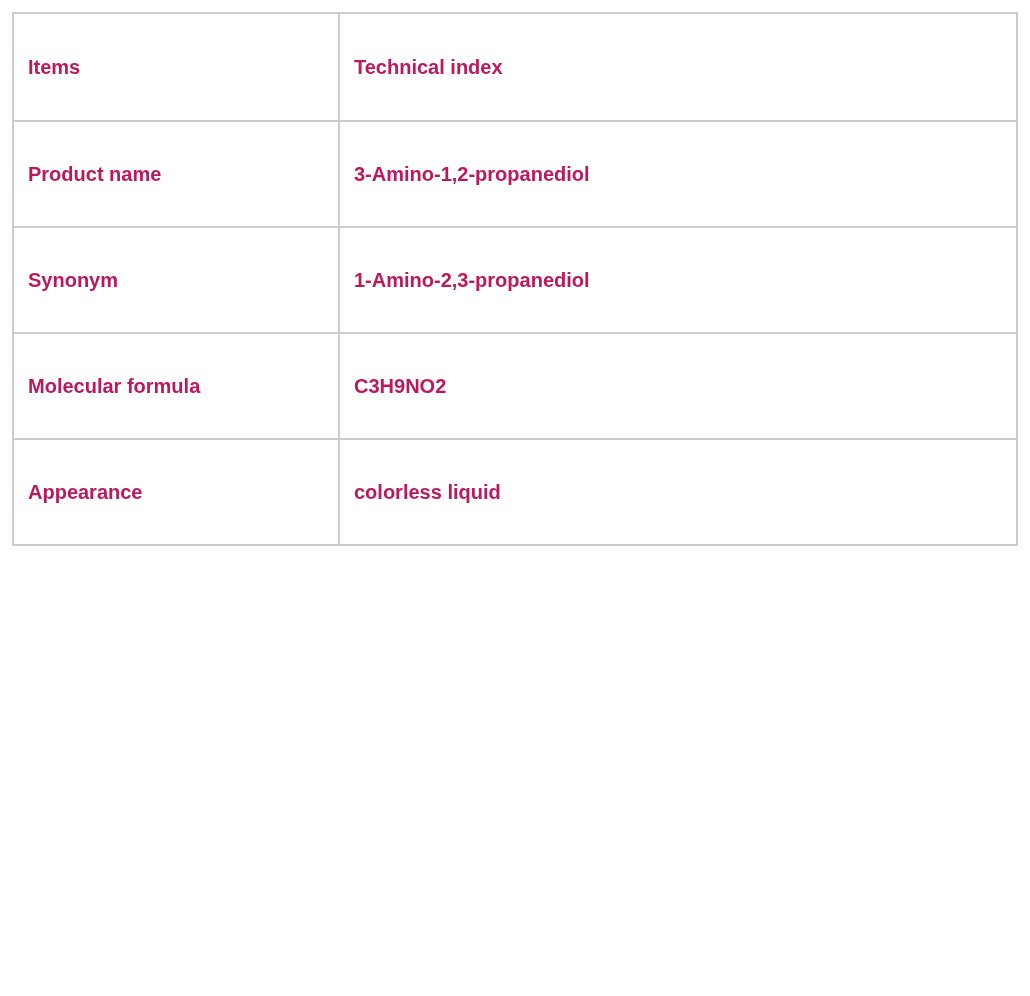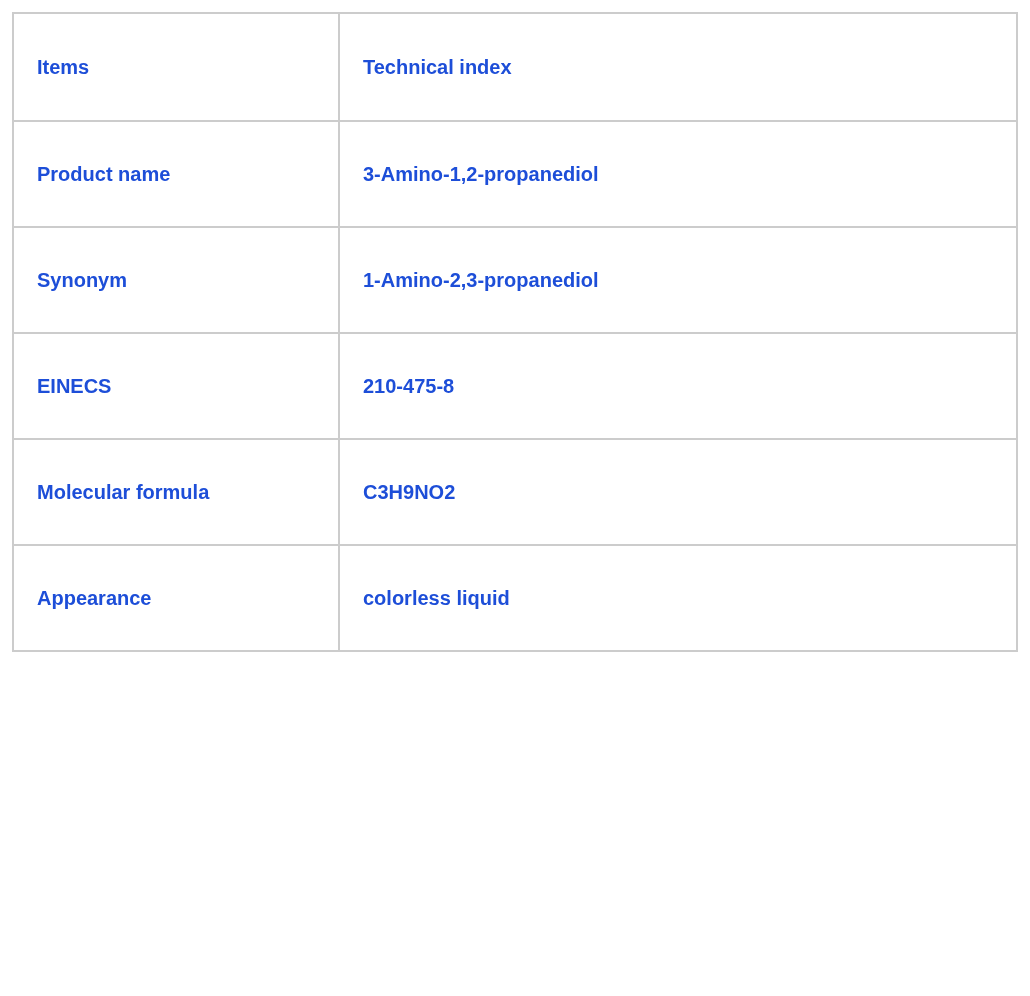--- a/index.html
+++ b/index.html
@@ -18,26 +18,26 @@
     width: 1004px;
     border-collapse: collapse;
     table-layout: fixed;
     background: #ffffff;
   }
   .spec-table col.col-items { width: 326px; }
   .spec-table col.col-index { width: 678px; }
   .spec-table th,
   .spec-table td {
     border: 2px solid #cccccc;
-    color: #1d4ed8;
+    color: #be185d;
     font-size: 20px;
     line-height: 1.3;
     text-align: left;
     vertical-align: middle;
-    padding: 0 16px 0 23px;
+    padding: 0 16px 0 14px;
     background: #ffffff;
   }
   .spec-table th {
     font-weight: bold;
     height: 108px;
   }
   .spec-table td {
     font-weight: bold;
     height: 106px;
   }
@@ -59,24 +59,20 @@
   <tbody>
     <tr>
       <td>Product name</td>
       <td>3-Amino-1,2-propanediol</td>
     </tr>
     <tr>
       <td>Synonym</td>
       <td>1-Amino-2,3-propanediol</td>
     </tr>
     <tr>
-      <td>EINECS</td>
-      <td>210-475-8</td>
-    </tr>
-    <tr>
       <td>Molecular formula</td>
       <td>C3H9NO2</td>
     </tr>
     <tr>
       <td>Appearance</td>
       <td>colorless liquid</td>
     </tr>
   </tbody>
 </table>
 

